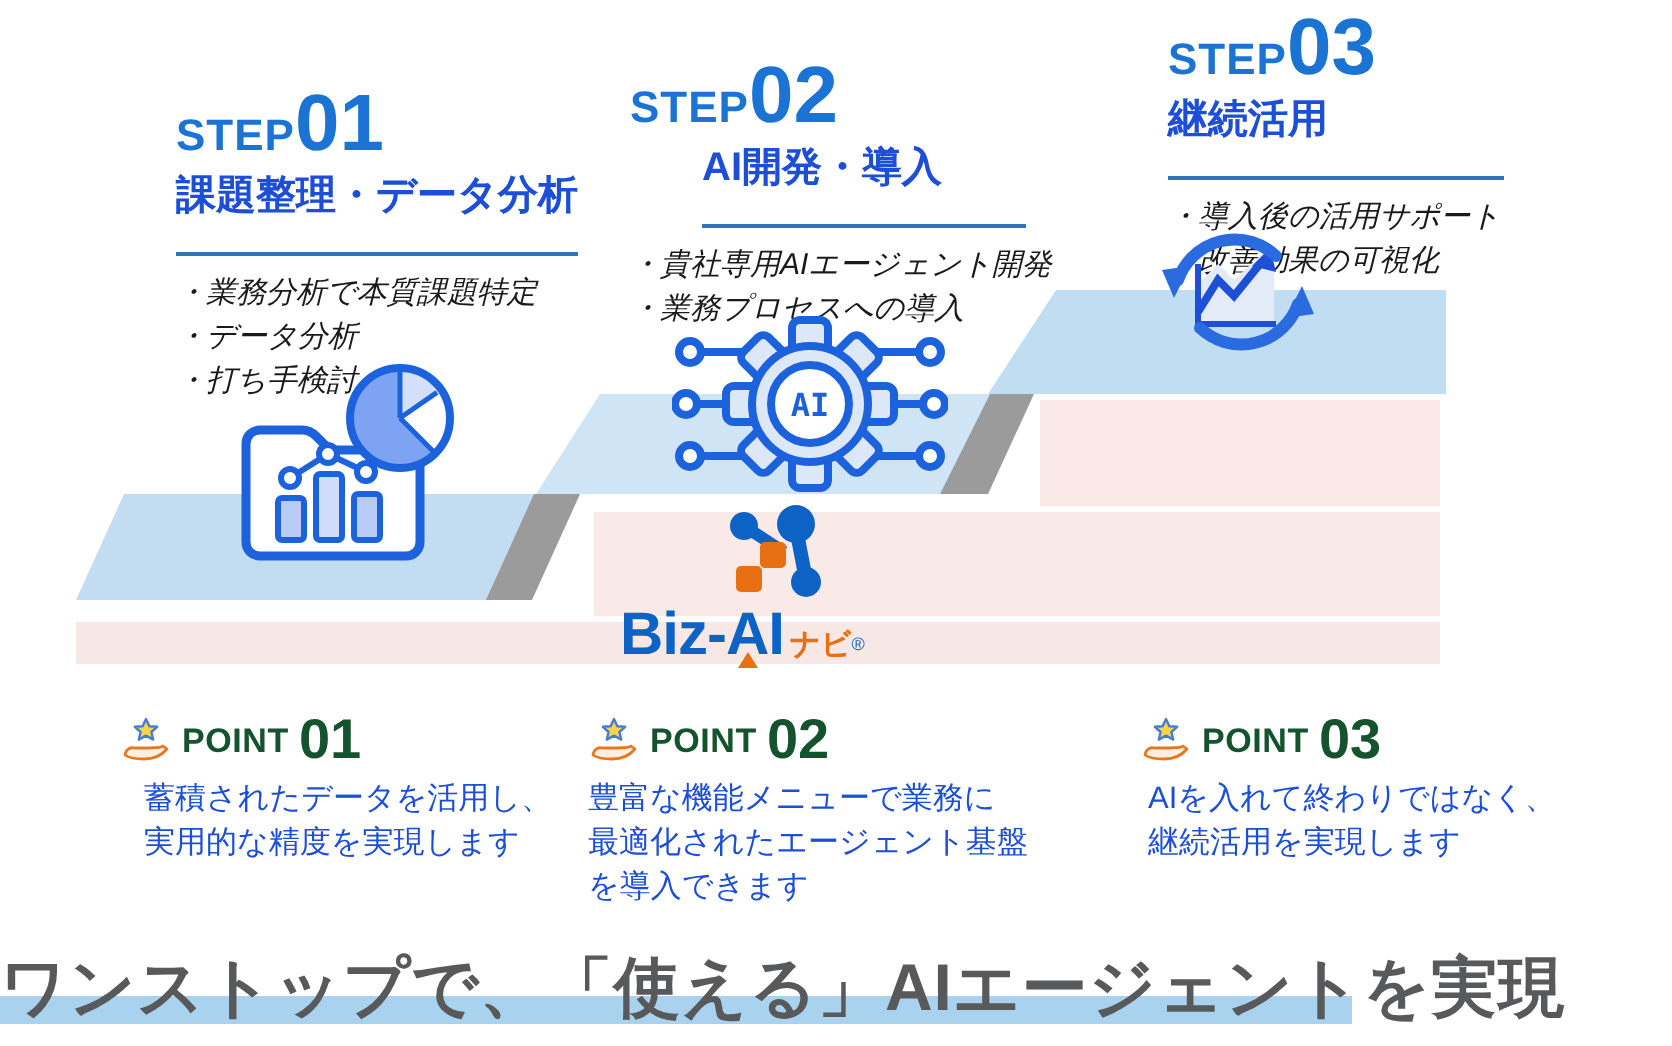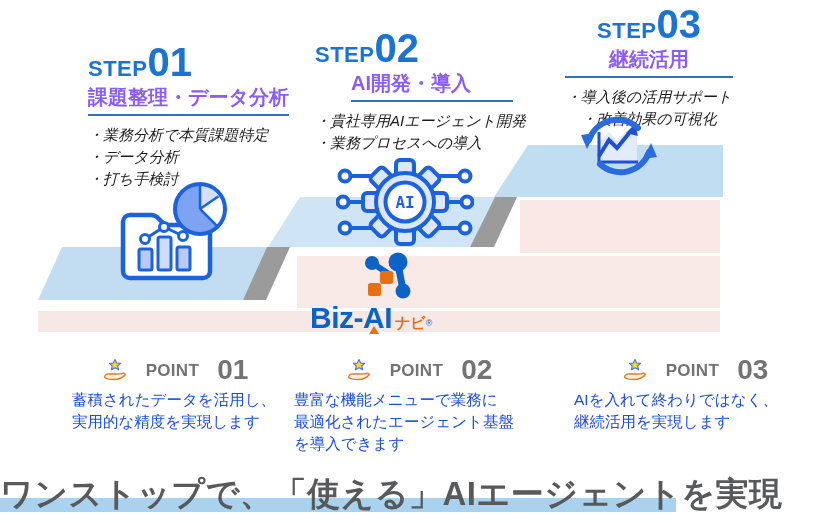--- a/index.html
+++ b/index.html
@@ -20,26 +20,26 @@
   .step3-top{left:494px;top:145px;width:229px;height:52px;background:#c0ddf2;
     clip-path:polygon(34px 0,229px 0,229px 52px,0 52px);}
   .pinkA{left:520px;top:200px;width:200px;height:53px;background:#f9e8e5;}
   .pinkB{left:297px;top:256px;width:423px;height:52px;background:#f9eae7;}
   .pinkC{left:38px;top:311px;width:682px;height:21px;background:#f8e8e5;}
 
   
   .step-col{position:absolute;color:#1a1a1a;}
   .step-col.s1{left:88px;top:42px;}
   .step-col.s2{left:315px;top:28px;}
-  .step-col.s3{left:565px;top:4px;text-align:center;}
+  .step-col.s3{left:584px;top:4px;}
   .step-head{line-height:1;color:#1b74d4;white-space:nowrap;}
   .step-word{font-size:22px;font-weight:700;letter-spacing:.5px;}
   .step-num{font-size:40px;font-weight:600;letter-spacing:0;}
-  .step-title{display:inline-block;font-size:20px;font-weight:700;color:#8b5cf6;
-    border-bottom:2.5px solid #2e75b8;padding-bottom:3px;margin-top:2px;white-space:nowrap;}
+  .step-title{display:inline-block;font-size:20px;font-weight:700;color:#1d4ed8;
+    border-bottom:2.5px solid #2e75b8;padding-bottom:15px;margin-top:2px;white-space:nowrap;}
   .s2 .step-title{min-width:162px;margin-left:36px;}
   .s3 .step-title{min-width:168px;}
   .step-bullets{margin-top:8px;font-size:15px;line-height:1.47;color:#1a1a1a;white-space:nowrap;font-style:italic;}
 
   
   .icon-abs{position:absolute;}
   .folder-icon{left:108px;top:180px;}
   .gear-icon{left:336px;top:146px;}
   .cycle-icon{left:572px;top:100px;}
   .logo-mark{left:352px;top:250px;}
@@ -51,21 +51,21 @@
   .a-accent{position:absolute;left:50%;transform:translateX(-50%);bottom:1px;width:0;height:0;
     border-left:5px solid transparent;border-right:5px solid transparent;border-bottom:8px solid #e86f12;}
   .logo-suffix{font-size:15px;font-weight:700;color:#e86f12;margin-left:3px;}
   .logo-reg{font-size:9px;color:#0d63c5;vertical-align:2px;}
 
   
   .point-col{position:absolute;top:356px;}
   .point-col.p1{left:60px;width:230px;}
   .point-col.p2{left:294px;width:250px;}
   .point-col.p3{left:570px;width:250px;}
-  .point-head{display:flex;align-items:center;gap:18px;color:#737373;line-height:1;justify-content:center;}
+  .point-head{display:flex;align-items:center;gap:5px;color:#14532d;line-height:1;}
   .point-word{font-size:17px;font-weight:700;letter-spacing:.3px;}
   .point-num{font-size:28px;font-weight:600;}
   .point-text{margin-top:5px;font-size:15.5px;line-height:1.42;color:#1d4ed8;white-space:nowrap;}
   .p1 .point-text{margin-left:12px;}
   .p3 .point-text{margin-left:4px;}
 
   
   .banner{position:absolute;left:0;top:472px;width:676px;height:51px;}
   .banner-bar{position:absolute;left:0;top:26px;width:100%;height:14px;background:#a9d2ef;}
   .banner-text{position:absolute;left:0;top:0;width:100%;text-align:center;

